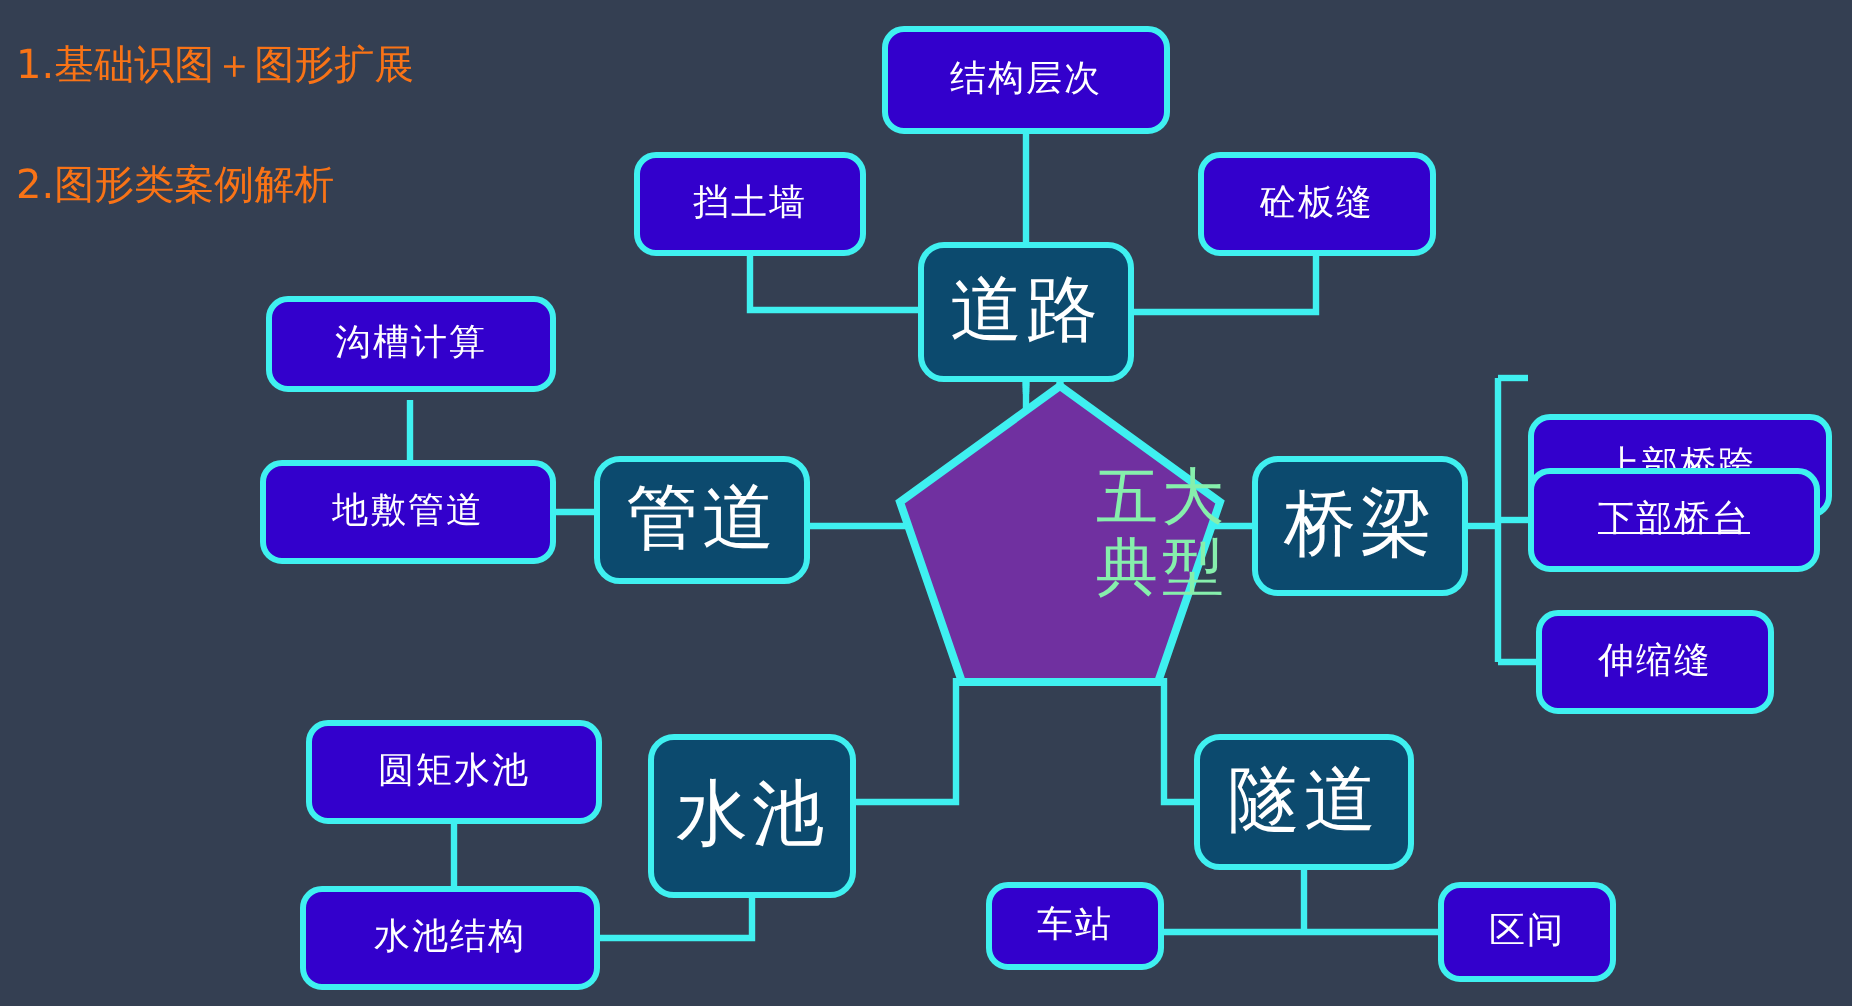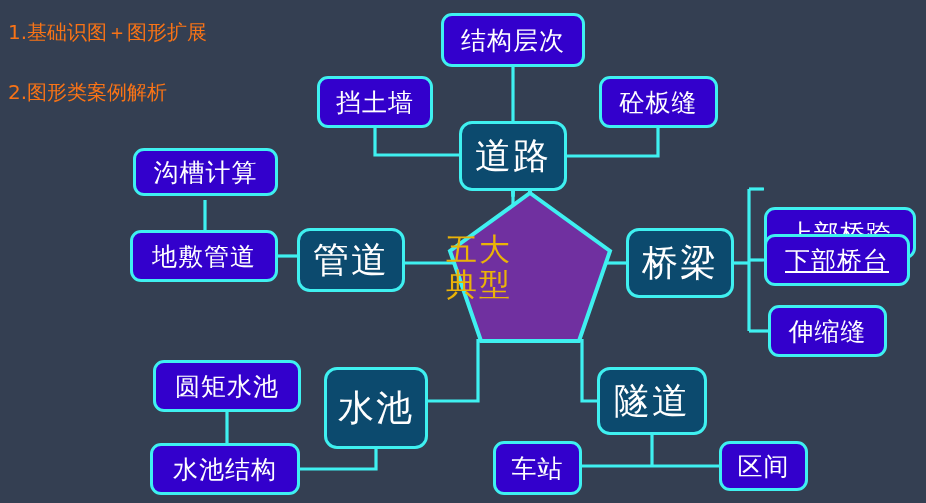--- a/index.html
+++ b/index.html
@@ -31,40 +31,40 @@
     justify-content: center;
     border: 3px solid #3ff0f0;
     border-radius: 11px;
     color: #ffffff;
     white-space: nowrap;
     line-height: 1;
     z-index: 4;
   }
   .node.sub {
     background: #3300cc;
-    font-size: 25px;
+    font-size: 18px;
     letter-spacing: 1px;
   }
   .node.main {
     background: #0c4a6e;
     font-size: 36px;
     border-radius: 13px;
     letter-spacing: 2px;
   }
   .pentagon {
     position: absolute;
     z-index: 3;
   }
   .pent-label {
     position: absolute;
     z-index: 5;
-    color: #eab308;
+    color: #86efac;
     font-size: 31px;
     line-height: 1.12;
-    text-align: left;
+    text-align: right;
     letter-spacing: 2px;
     pointer-events: none;
   }
   .headline {
     position: absolute;
     color: #f97316;
     font-size: 20px;
     line-height: 1;
     white-space: nowrap;
     letter-spacing: 0px;
@@ -150,16 +150,16 @@
   <div class="node sub" style="left:441px; top:13px; width:144px; height:54px;">结构层次</div>
   <div class="node sub" style="left:317px; top:76px; width:116px; height:52px;">挡土墙</div>
   <div class="node sub" style="left:599px; top:76px; width:119px; height:52px;">砼板缝</div>
   <div class="node sub" style="left:133px; top:148px; width:145px; height:48px;">沟槽计算</div>
   <div class="node sub" style="left:130px; top:230px; width:148px; height:52px;">地敷管道</div>
   <div class="node sub" style="left:764px; top:163px; width:152px; height:52px;margin-top:44px;">上部桥跨</div>
   <div class="node sub" style="left:764px; top:234px; width:146px; height:52px;text-decoration:underline;">下部桥台</div>
   <div class="node sub" style="left:768px; top:305px; width:119px; height:52px;">伸缩缝</div>
   <div class="node sub" style="left:153px; top:360px; width:148px; height:52px;">圆矩水池</div>
   <div class="node sub" style="left:150px; top:443px; width:150px; height:52px;">水池结构</div>
-  <div class="node sub" style="left:493px; top:441px; width:89px; height:54px;">车站</div>
+  <div class="node sub" style="left:493px; top:441px; width:89px; height:44px;">车站</div>
   <div class="node sub" style="left:719px; top:441px; width:89px; height:50px;">区间</div>
 
 </div>
 
 </body></html>

